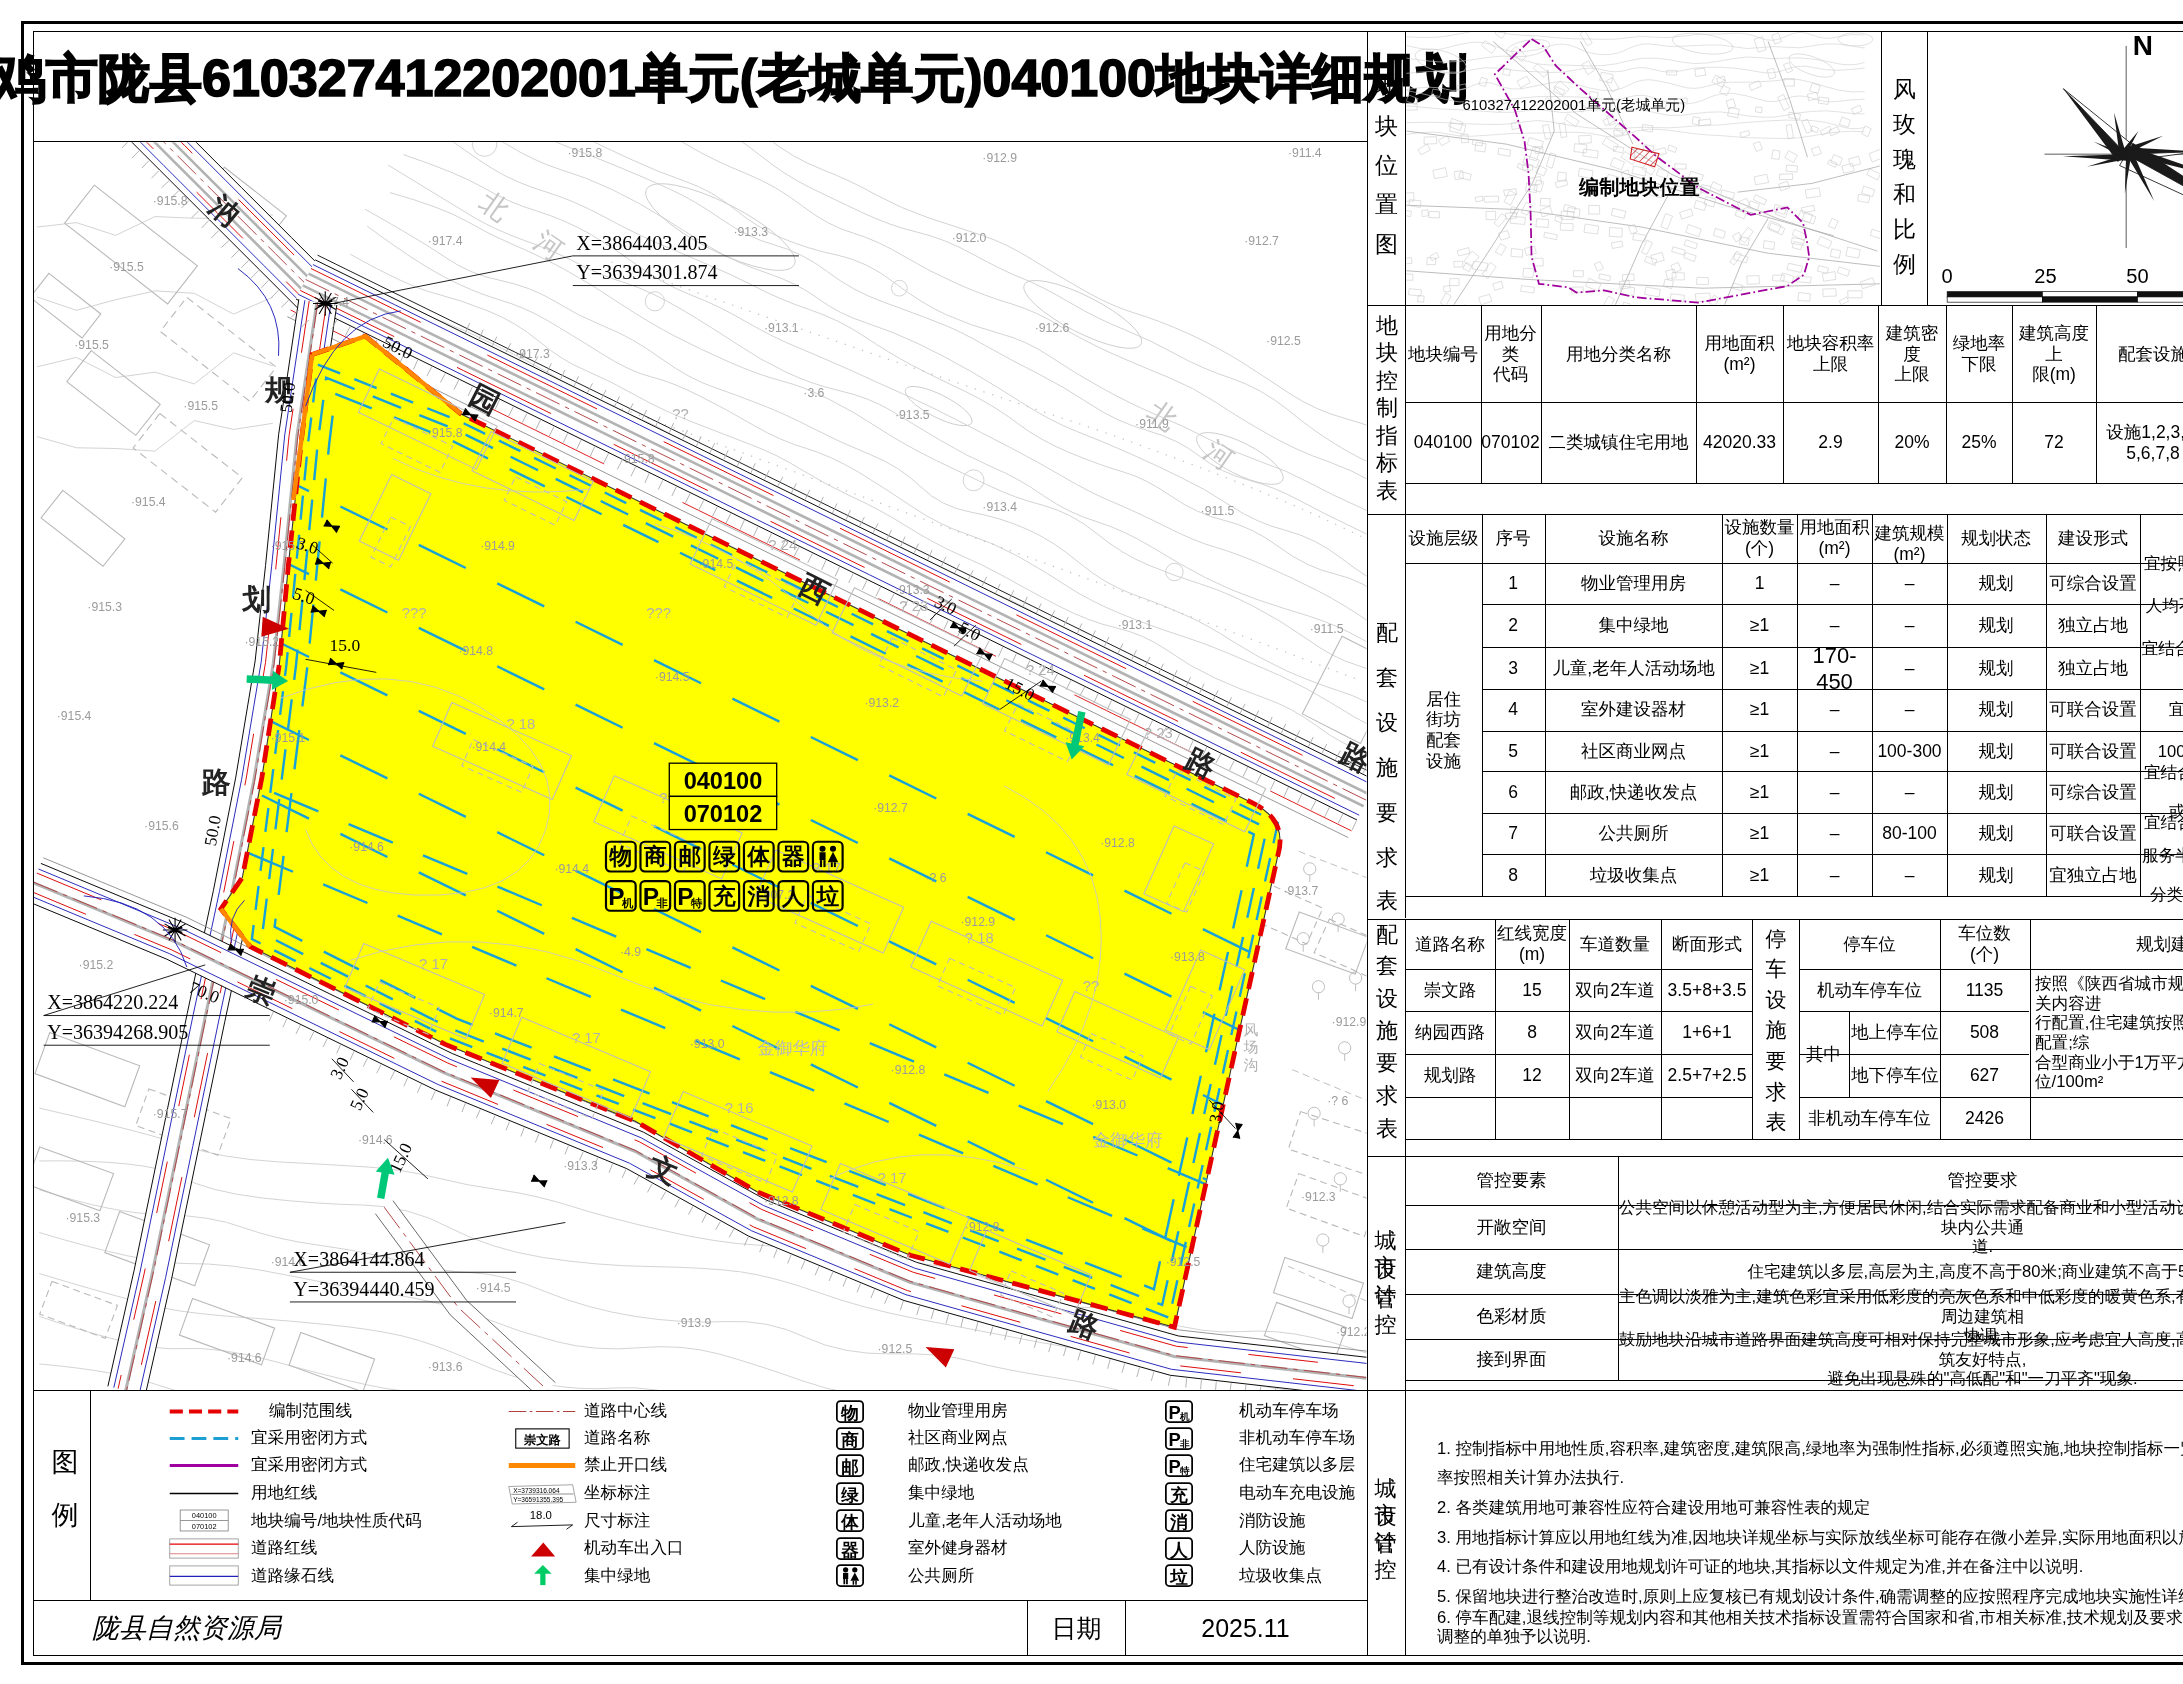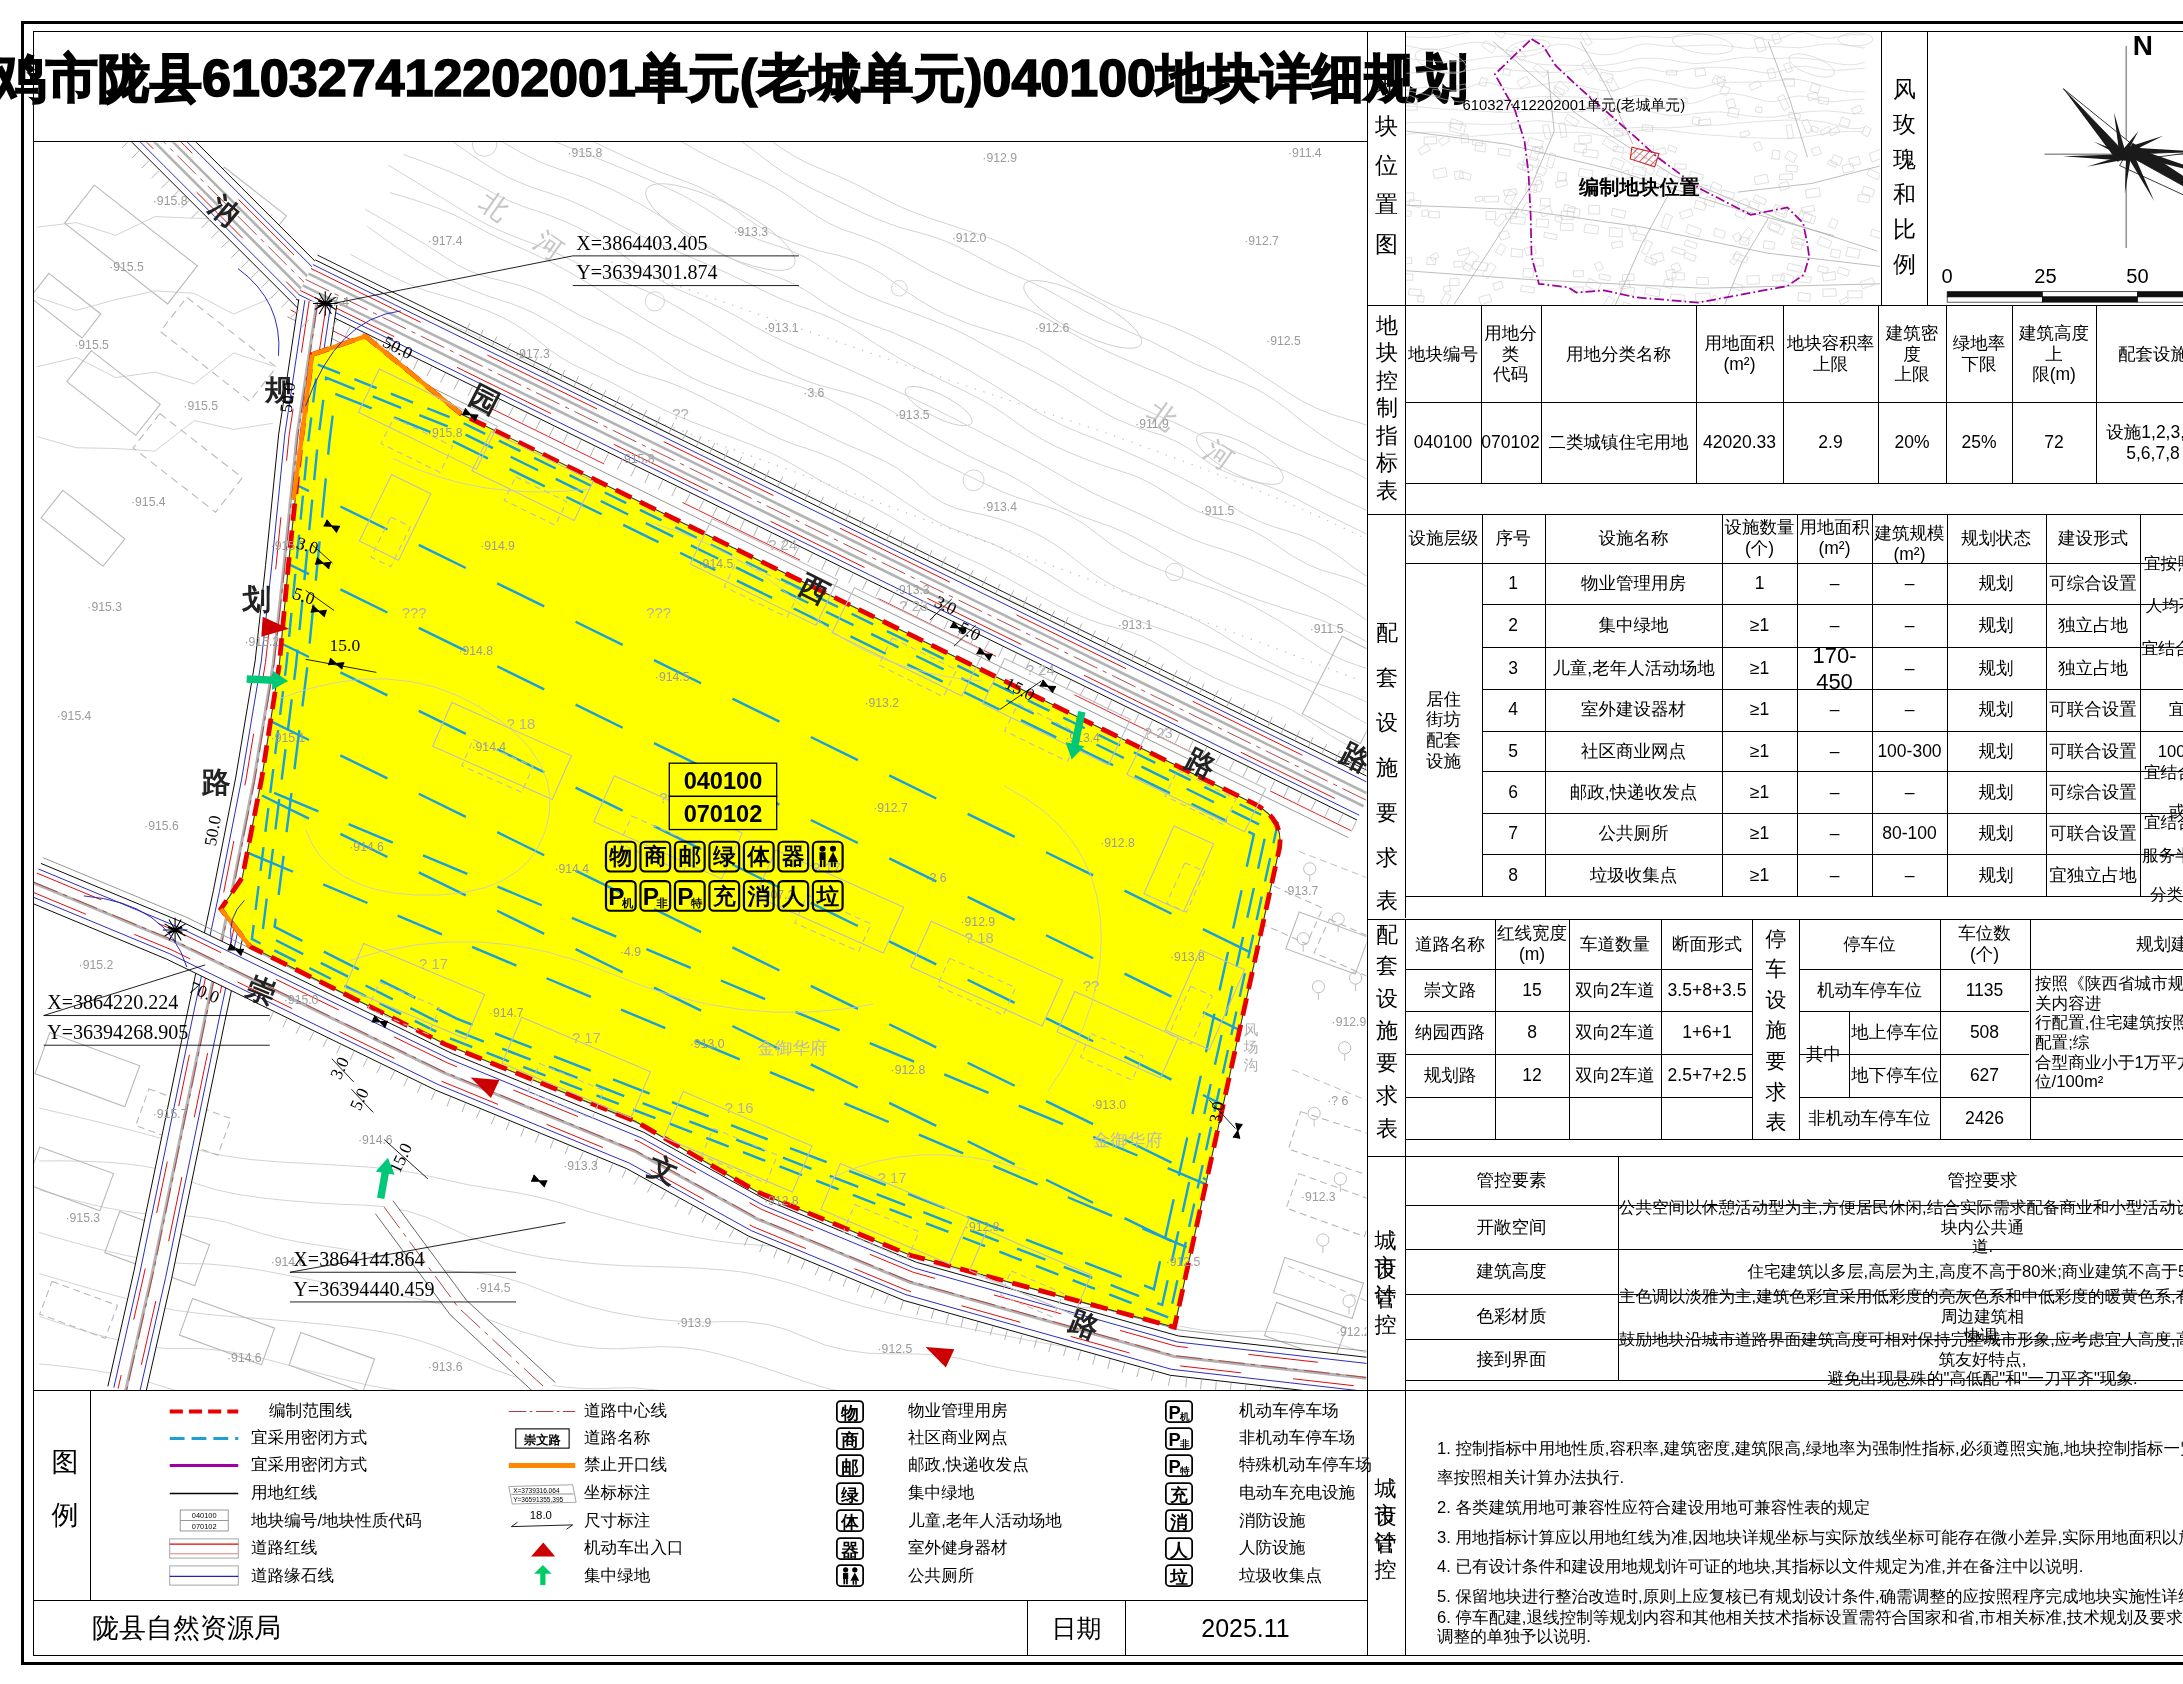--- a/index.html
+++ b/index.html
@@ -1283,21 +1283,21 @@
     <text x="22" y="42" font-size="42" text-anchor="middle" font-weight="bold" fill="#000">P</text>
     <text x="45" y="46" font-size="22" text-anchor="middle" font-weight="bold" fill="#000">非</text>
   </svg>
 <div class="tl" style="left:1239px;top:1427px;width:306px;height:22px;font-size:16.6px;">非机动车停车场</div>
 
 <svg style="left:1165px;top:1454px" width="28" height="23" viewBox="0 0 64 52">
     <rect x="2" y="2" width="60" height="48" rx="8" fill="none" stroke="#000" stroke-width="4"></rect>
     <text x="22" y="42" font-size="42" text-anchor="middle" font-weight="bold" fill="#000">P</text>
     <text x="45" y="46" font-size="22" text-anchor="middle" font-weight="bold" fill="#000">特</text>
   </svg>
-<div class="tl" style="left:1239px;top:1454px;width:306px;height:22px;font-size:16.6px;">特殊机动车停车场</div>
+<div class="tl" style="left:1239px;top:1454px;width:306px;height:22px;font-size:16.6px;">住宅建筑以多层</div>
 
 <svg style="left:1165px;top:1482px" width="28" height="23" viewBox="0 0 64 52">
     <rect x="2" y="2" width="60" height="48" rx="8" fill="none" stroke="#000" stroke-width="4"></rect>
     <text x="32" y="42" font-size="40" text-anchor="middle" font-weight="bold" fill="#000">充</text>
   </svg>
 <div class="tl" style="left:1239px;top:1482px;width:306px;height:22px;font-size:16.6px;">电动车充电设施</div>
 
 <svg style="left:1165px;top:1509px" width="28" height="23" viewBox="0 0 64 52">
     <rect x="2" y="2" width="60" height="48" rx="8" fill="none" stroke="#000" stroke-width="4"></rect>
     <text x="32" y="42" font-size="40" text-anchor="middle" font-weight="bold" fill="#000">消</text>
@@ -1311,15 +1311,15 @@
 <div class="tl" style="left:1239px;top:1537px;width:306px;height:22px;font-size:16.6px;">人防设施</div>
 
 <svg style="left:1165px;top:1564px" width="28" height="23" viewBox="0 0 64 52">
     <rect x="2" y="2" width="60" height="48" rx="8" fill="none" stroke="#000" stroke-width="4"></rect>
     <text x="32" y="42" font-size="40" text-anchor="middle" font-weight="bold" fill="#000">垃</text>
   </svg>
 <div class="tl" style="left:1239px;top:1565px;width:306px;height:22px;font-size:16.6px;">垃圾收集点</div>
 
 <div class="vl" style="left:1027px;top:1600px;width:1.3px;height:55px"></div>
 <div class="vl" style="left:1125px;top:1600px;width:1.3px;height:55px"></div>
-<div class="tl" style="left:92px;top:1613px;width:393px;height:31px;font-size:27px;">陇县自然资源局</div>
+<div class="tl" style="left:92px;top:1613px;width:393px;height:31px;font-size:27px;font-style:italic;">陇县自然资源局</div>
 <div class="t" style="left:1027px;top:1613px;width:99px;height:31px;font-size:25px;">日期</div>
 <div class="t" style="left:1125px;top:1613px;width:241px;height:31px;font-size:25px;">2025.11</div>
 
 </body></html>

